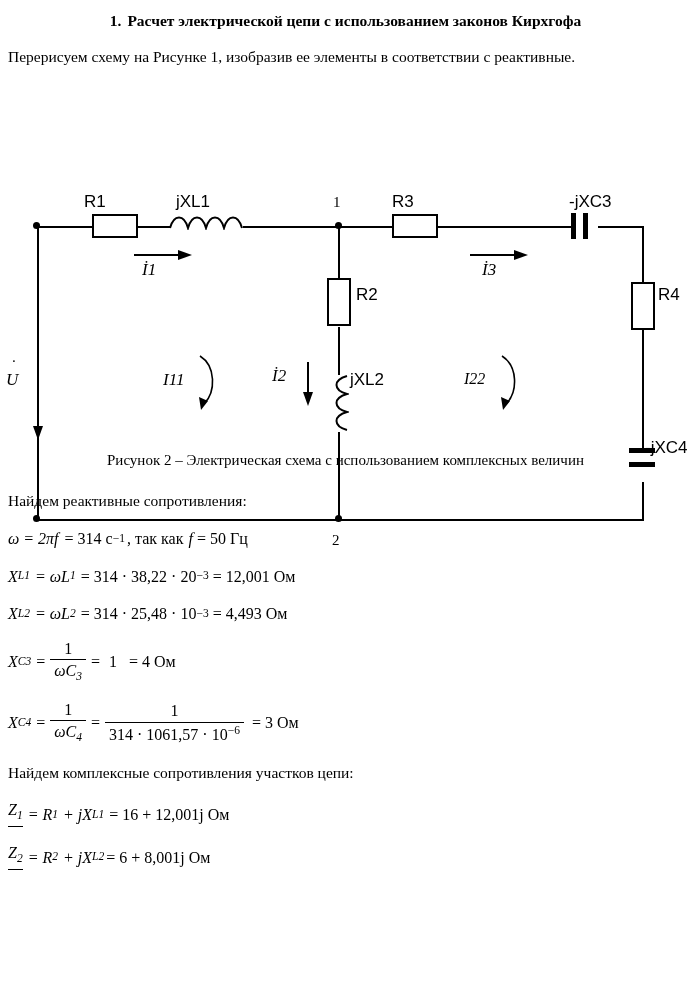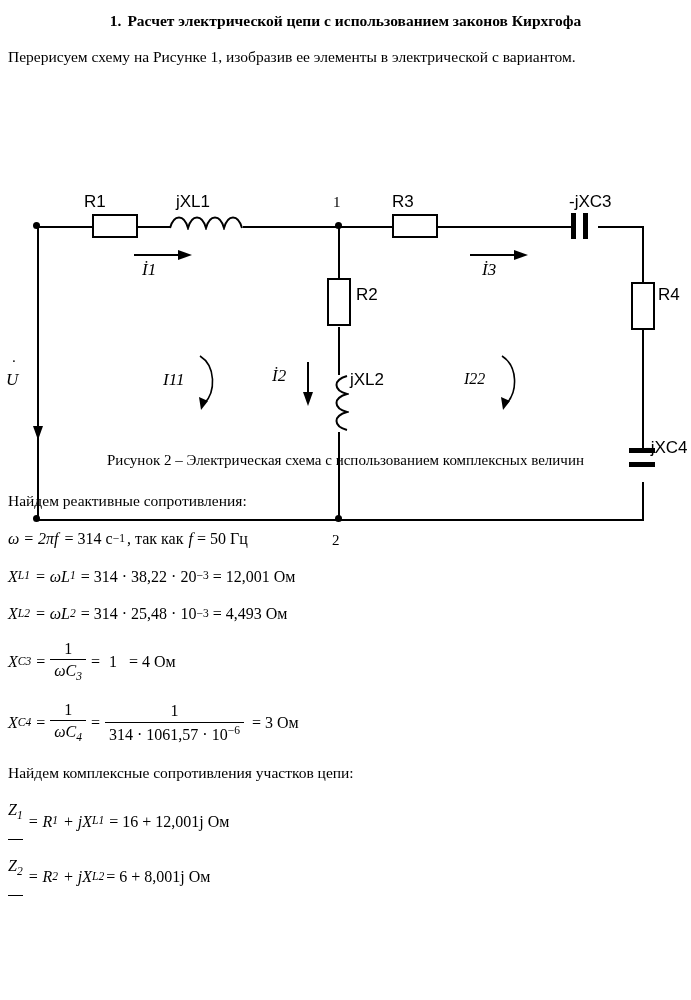--- a/index.html
+++ b/index.html
@@ -133,32 +133,32 @@
   .frac .num-part {
     padding: 0 4px 1px 4px;
   }
   .frac .den-part {
     border-top: 1.2px solid #000;
     padding: 1px 4px 0 4px;
   }
   .it { font-style: italic; }
   sub { font-size: 0.72em; }
   sup { font-size: 0.72em; }
-  .underline-var { border-bottom: 1.3px solid #000; display: inline-block; line-height: 1; padding-bottom: 17px;}
+  .underline-var { border-bottom: 1.3px solid #000; display: inline-block; line-height: 1; padding-bottom: 4px;}
 </style>
 </head>
 <body>
 
 <div class="page">
 
   <div class="heading">
     <span class="num">1.</span><span>Расчет электрической цепи с использованием законов Кирхгофа</span>
   </div>
 
-  <div class="para">Перерисуем схему на Рисунке 1, изобразив ее элементы в электрической с вариантом.</div>
+  <div class="para">Перерисуем схему на Рисунке 1, изобразив ее элементы в соответствии с реактивные.</div>
 
   <div class="figure">
 
     <div class="wire h" style="left:36px; top:144px; width:58px;"></div>
     <div class="wire h" style="left:136px; top:144px; width:35px;"></div>
     <div class="wire h" style="left:243px; top:144px; width:95px;"></div>
     <div class="wire h" style="left:338px; top:144px; width:55px;"></div>
     <div class="wire h" style="left:437px; top:144px; width:135px;"></div>
     <div class="wire h" style="left:598px; top:144px; width:46px;"></div>
 

